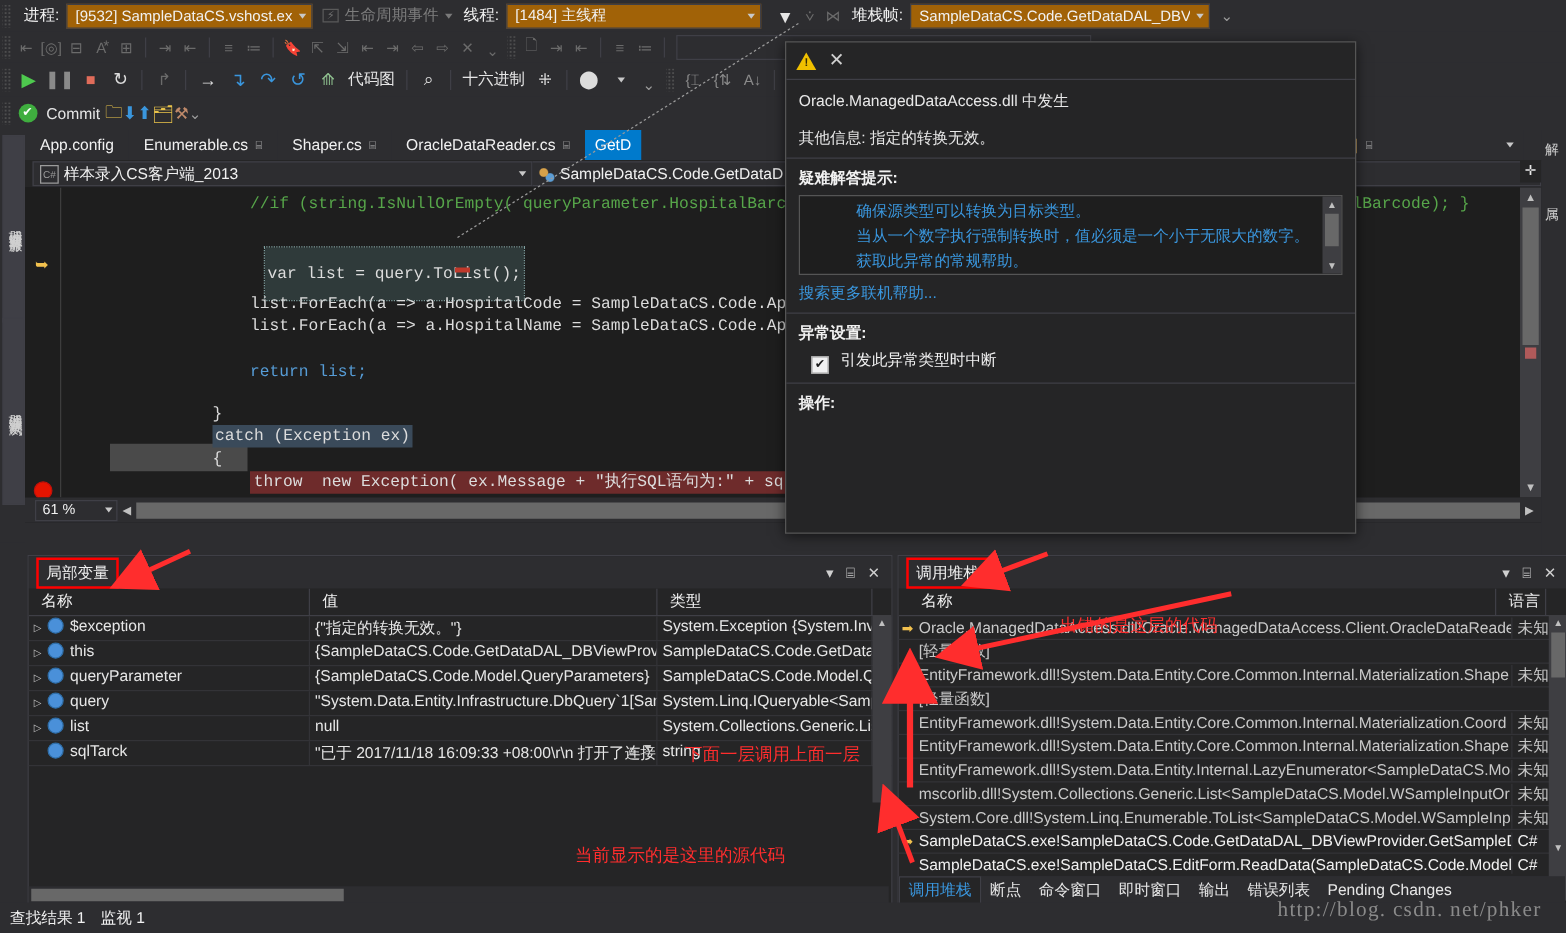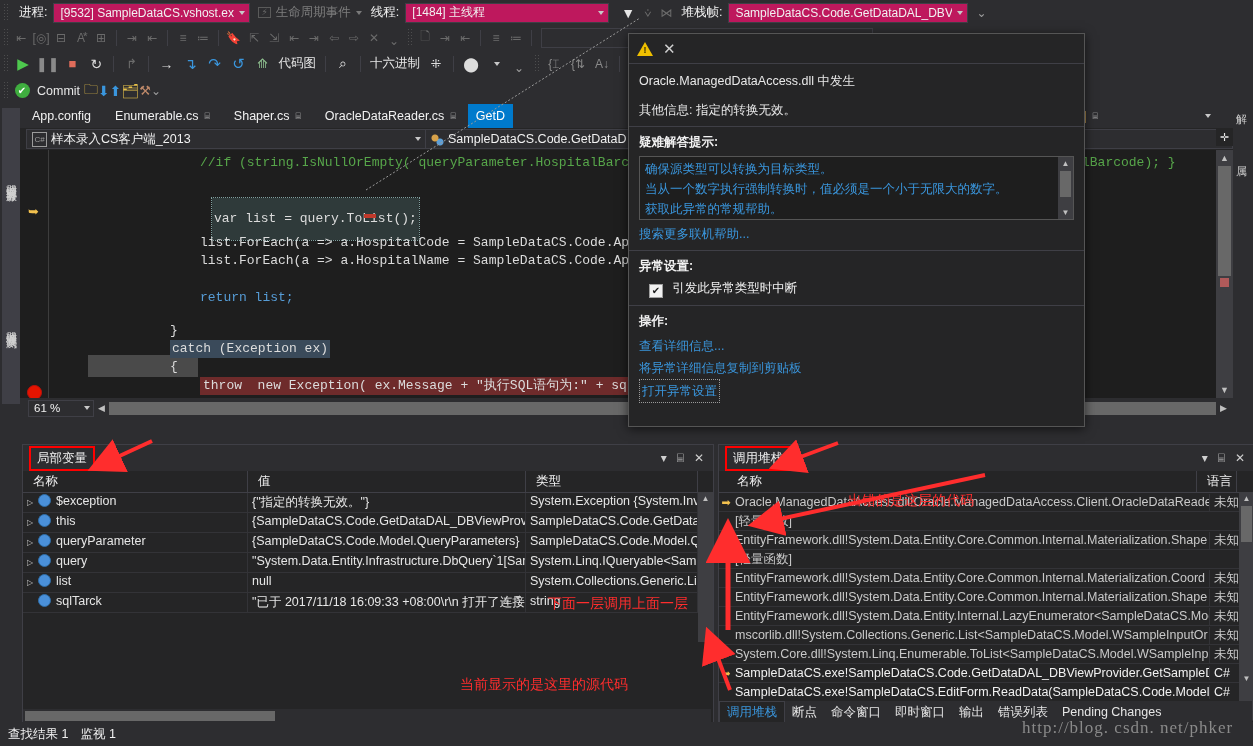--- a/index.html
+++ b/index.html
@@ -12,21 +12,21 @@
   }
   .root{position:relative;width:1253px;height:746px;}
 
   
   .abs{position:absolute;}
 
   
   #debug-toolbar{left:0;top:0;width:1253px;height:25px;background:#2d2d30;display:flex;align-items:center;}
   .tb-label{color:#f1f1f1;font-size:12.5px;margin:0 6px 0 8px;white-space:nowrap;}
   .tb-combo{
-    height:18px;background:#be185d;border:1px solid #3f3f46;color:#f1f1f1;
+    height:18px;background:#a16207;border:1px solid #3f3f46;color:#f1f1f1;
     display:flex;align-items:center;padding:0 4px 0 6px;font-size:12px;white-space:nowrap;overflow:hidden;
   }
   .tb-combo .cv{flex:1;overflow:hidden;text-overflow:clip;white-space:nowrap;}
   .caret{width:0;height:0;border-left:3.5px solid transparent;border-right:3.5px solid transparent;border-top:4px solid #c8c8c8;margin-left:5px;flex:none;}
   .caret.dim{border-top-color:#7a7a7a;}
   .tb-dim{color:#7d7d7d;font-size:12.5px;white-space:nowrap;}
   .tb-sep{width:1px;height:16px;background:#3f3f46;margin:0 5px;}
   .ico{display:inline-block;color:#9d9d9d;font-size:12px;line-height:1;}
 
   
@@ -94,21 +94,21 @@
   .warn-tri:after{content:"!";position:absolute;left:-2px;top:3px;width:4px;color:#3a2d00;font-size:9px;font-weight:bold;line-height:10px;text-align:center;}
   #exc-title .t{font-size:13px;color:#f1f1f1;font-weight:bold;flex:1;}
   #exc-title .t .plain{font-weight:normal;}
   .x-close{color:#d0d0d0;font-size:15px;line-height:1;cursor:default;padding:0 3px;}
   #exc-body{padding:8px 10px 6px 10px;font-size:12.5px;line-height:19px;color:#e8e8e8;}
   .exc-sec{border-top:1px solid #3f3f46;padding:7px 10px;}
   .exc-h{font-weight:bold;color:#f1f1f1;font-size:12.5px;margin-bottom:5px;}
   .link{color:#3a96dd;font-size:12.5px;}
   .tips-box{border:1px solid #555;background:#1e1e1e;height:62px;position:relative;overflow:hidden;}
   .tips-box .inner{padding:2px 5px;}
-  .tips-box .link{display:block;line-height:20px;}
+  .tips-box .link{display:block;line-height:20px;margin-left:40px;}
   .tips-scroll{position:absolute;right:0;top:0;width:15px;height:62px;background:#3e3e42;}
   .cbx{width:12px;height:12px;border:1px solid #a0a0a0;background:#f1f1f1;display:inline-flex;align-items:center;justify-content:center;color:#1b1b1b;font-size:10px;margin-right:6px;vertical-align:-2px;}
   .dotted{border:1px dotted #999;padding:0 2px;display:inline-block;}
 
   
   #locals-panel{left:22px;top:444px;width:690px;height:278px;background:#252526;border:1px solid #3f3f46;}
   .panel-head{height:26px;display:flex;align-items:center;background:#2d2d30;padding:0 4px 0 6px;}
   .panel-title{font-size:12.5px;color:#f1f1f1;padding:2px 6px;white-space:nowrap;}
   .panel-title.boxed{border:2px solid #ff0000;}
   .panel-head .spacer{flex:1;}
@@ -428,25 +428,20 @@
     <div class="exc-sec">
       <div class="exc-h">异常设置:</div>
       <div style="padding-left:10px;">
         <span class="cbx">✔</span>
         <span style="font-size:12.5px;">引发此异常类型时中断</span>
       </div>
     </div>
 
     <div class="exc-sec">
       <div class="exc-h">操作:</div>
-      <div style="line-height:22px;">
-        <a class="link" style="display:block;">查看详细信息...</a>
-        <a class="link" style="display:block;">将异常详细信息复制到剪贴板</a>
-        <a class="link dotted">打开异常设置</a>
-      </div>
     </div>
   </div>
 
   <div class="abs" id="locals-panel">
     <div class="panel-head">
       <div class="panel-title boxed">局部变量</div>
       <div class="spacer"></div>
       <span class="phbtn">▾</span>
       <span class="phbtn">⌸</span>
       <span class="phbtn">✕</span>

